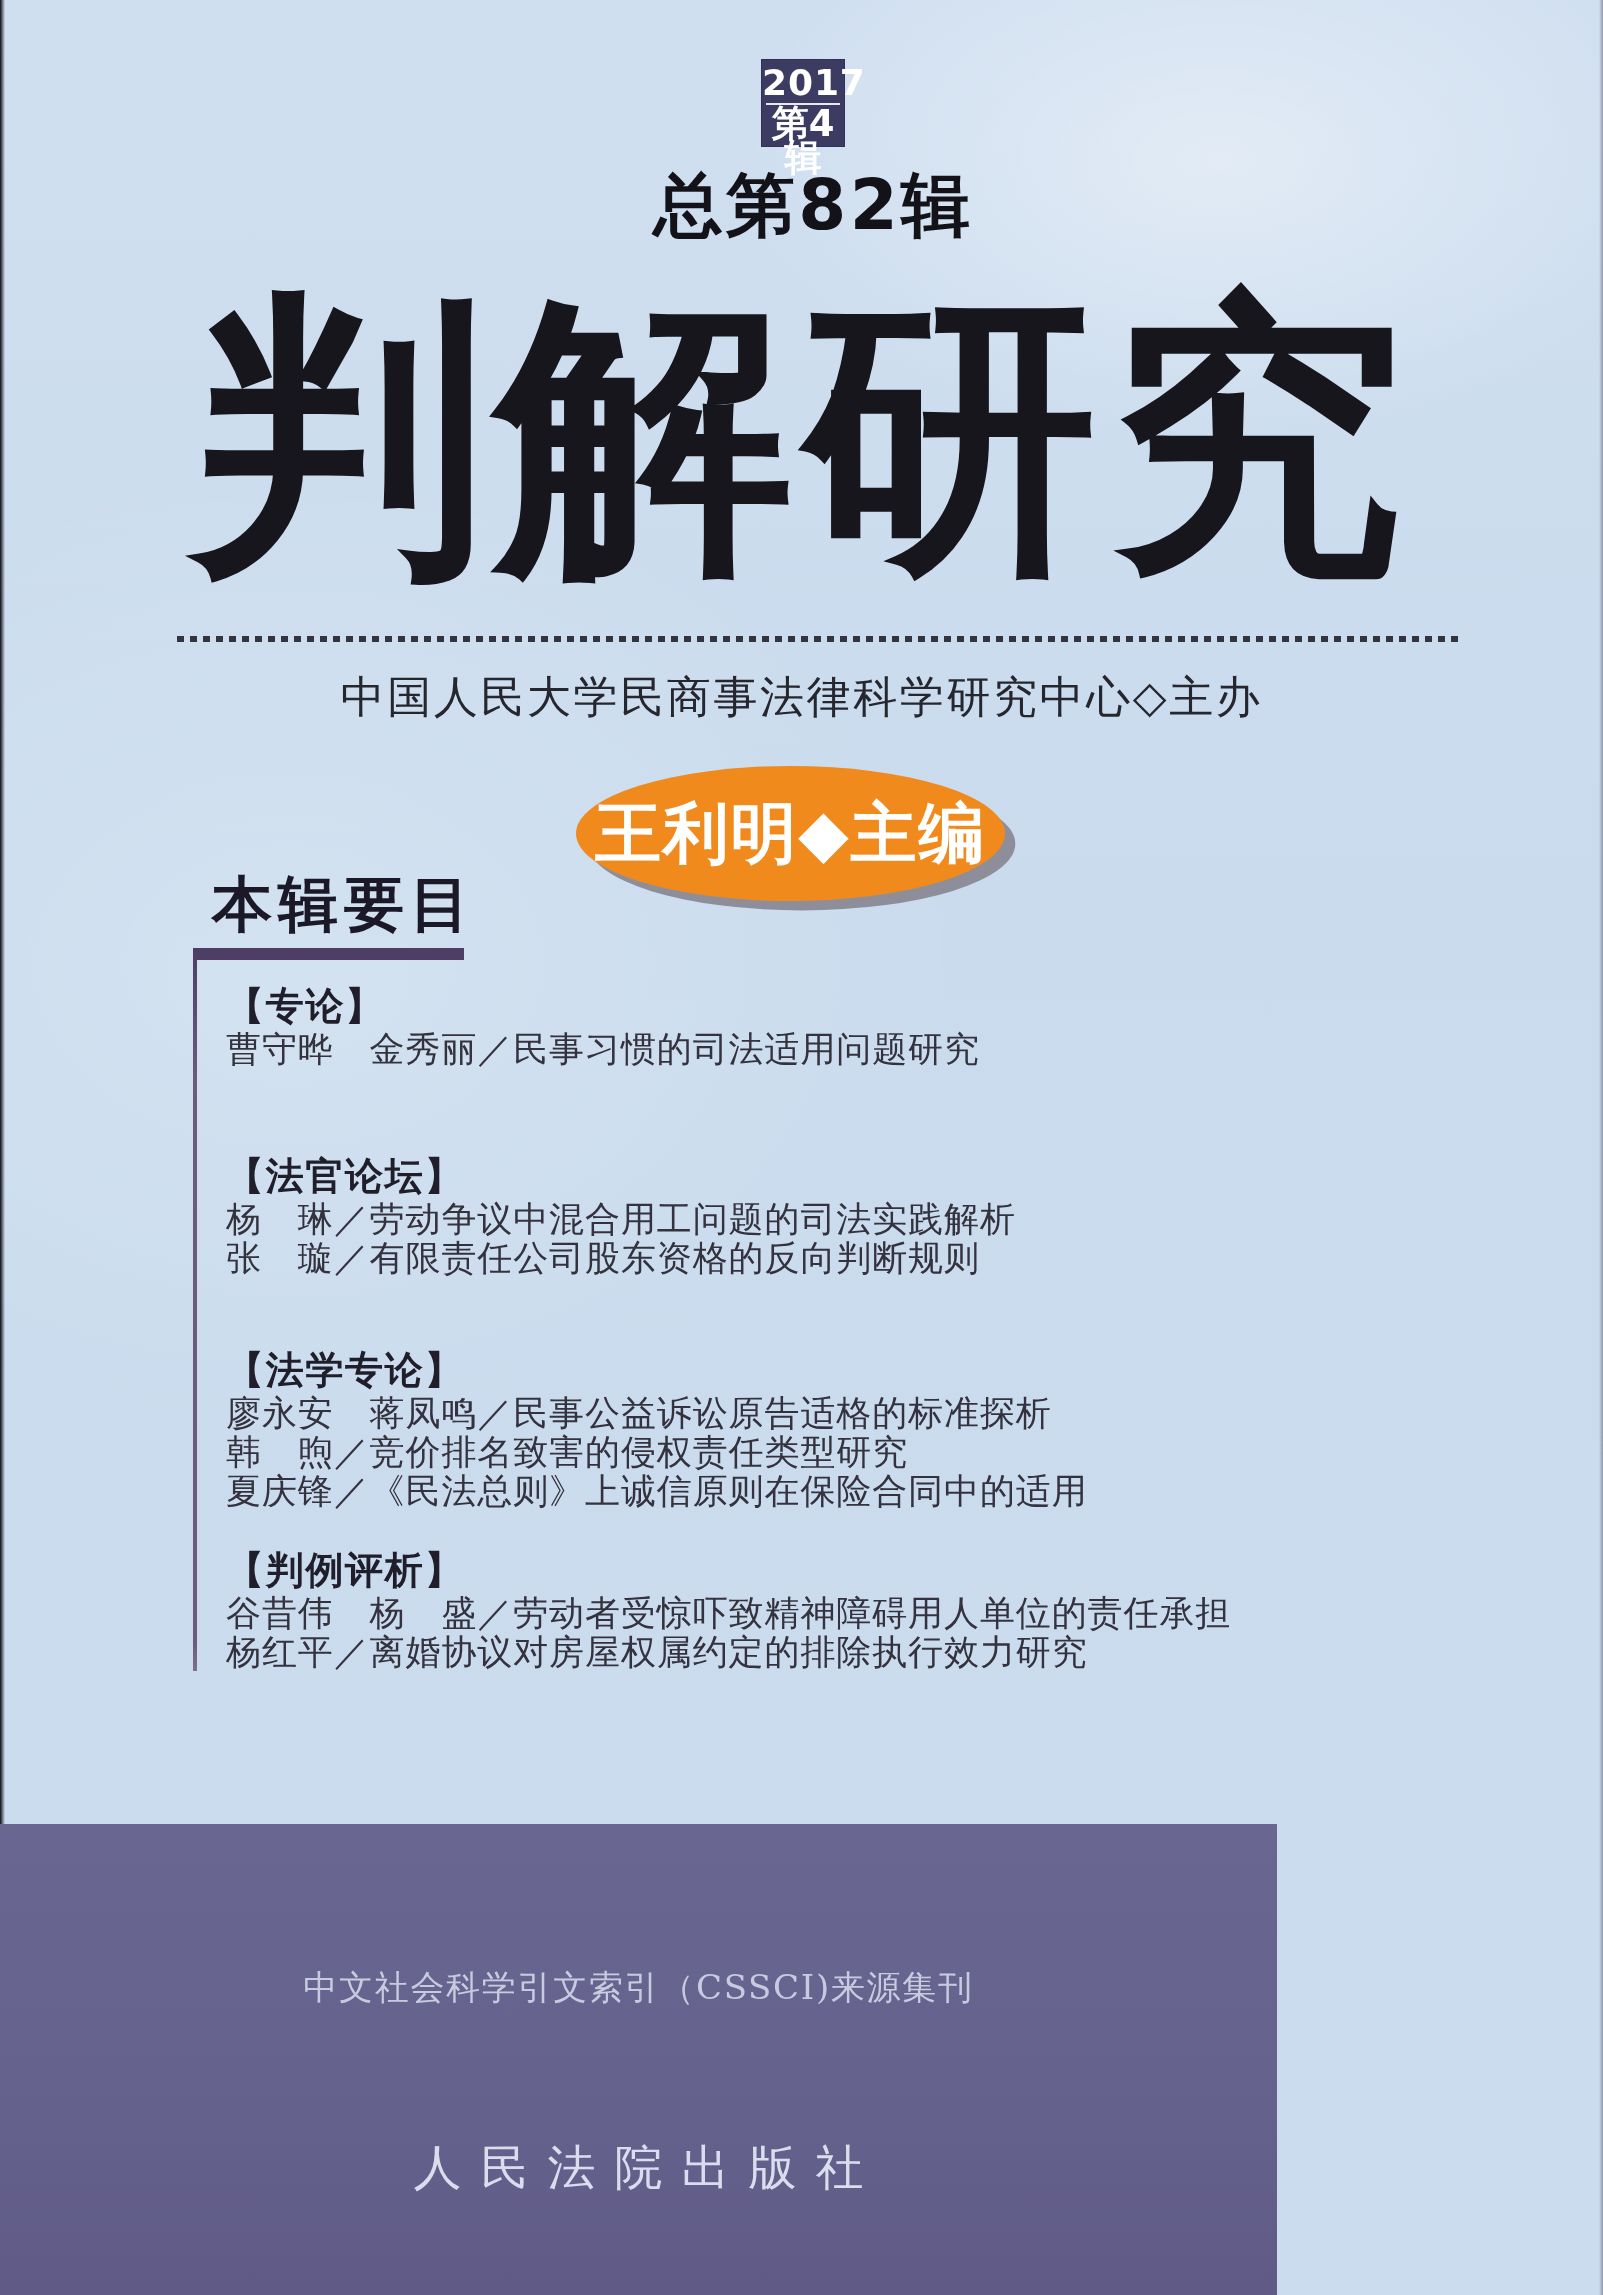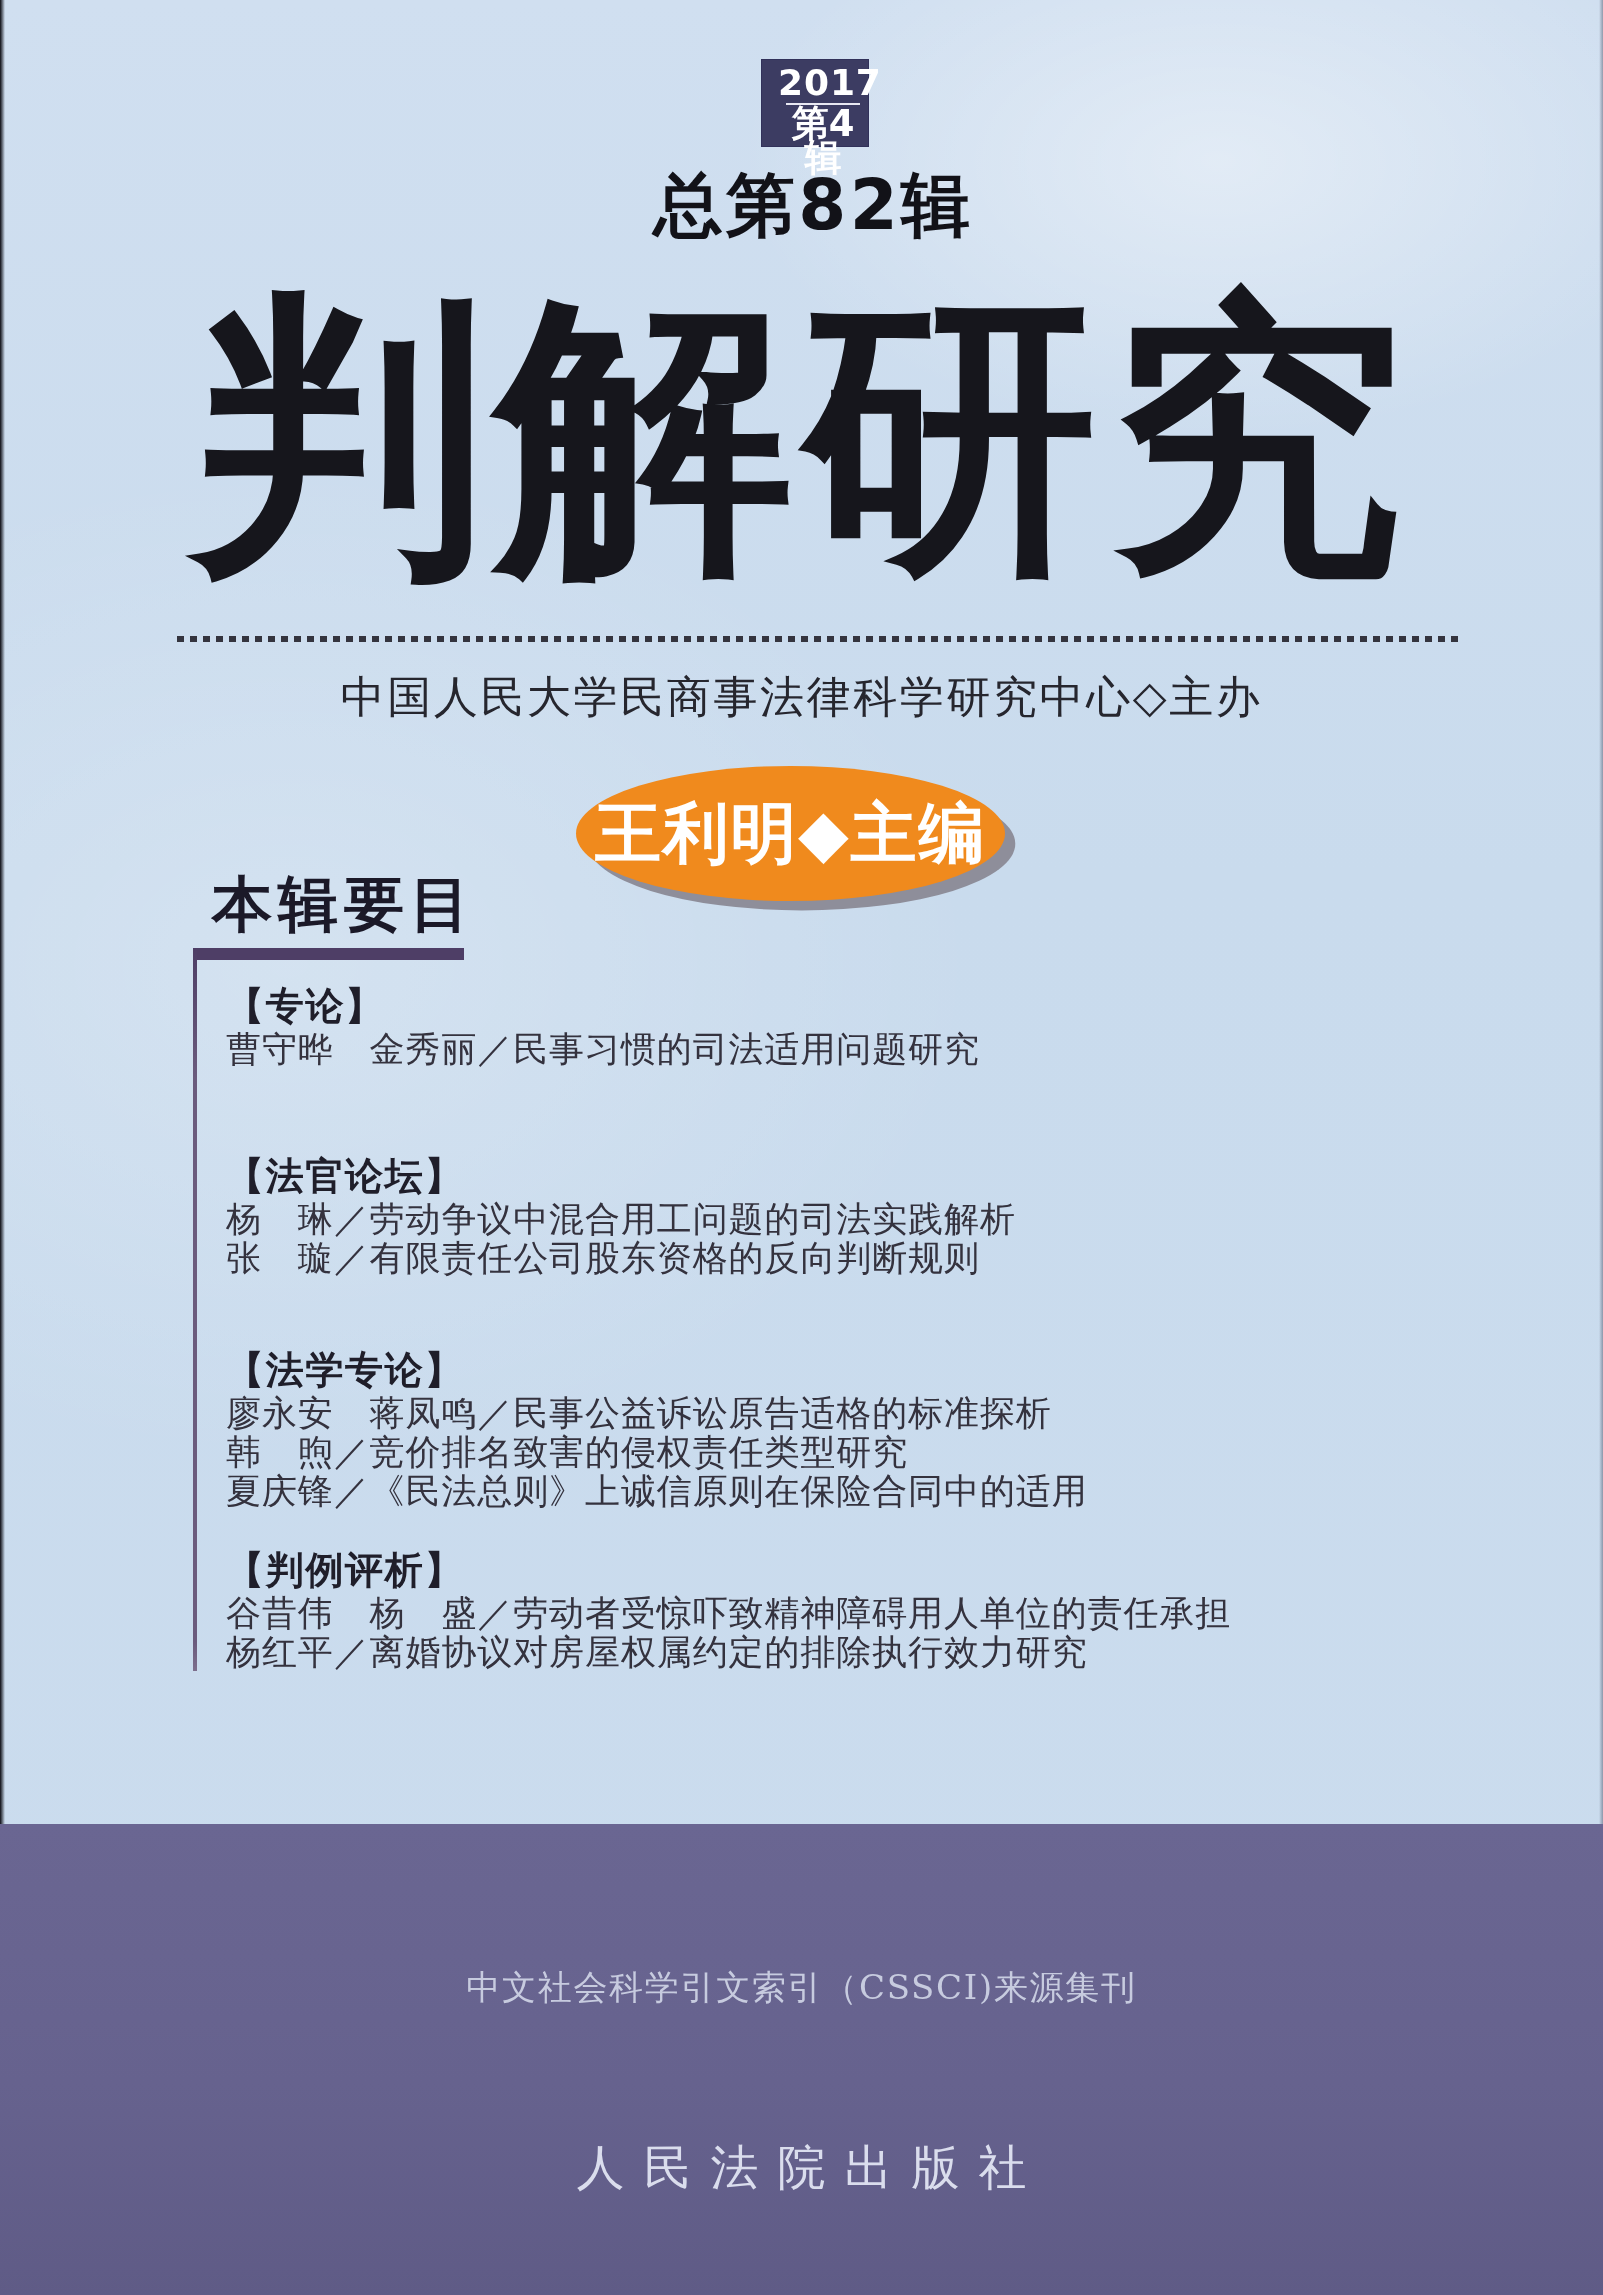--- a/index.html
+++ b/index.html
@@ -11,25 +11,24 @@
     background:
       radial-gradient(ellipse 776px 448px at 76% 7%, rgba(255,255,255,0.40), rgba(255,255,255,0) 62%),
       radial-gradient(ellipse 1078px 776px at 18% 42%, rgba(255,255,255,0.20), rgba(255,255,255,0) 65%),
       linear-gradient(180deg,#d0dff0 0%,#c9dbed 38%,#cbdcee 100%);
   }
   .edge-left{position:absolute;left:0;top:0;width:5.2px;height:2295px;background:linear-gradient(90deg,#0b0b12,rgba(11,11,18,0));}
   .edge-right{position:absolute;right:0;top:0;width:4.3px;height:2295px;background:linear-gradient(270deg,rgba(20,20,40,0.35),rgba(20,20,40,0));}
 
   
   .badge{
-    position:absolute;left:761px;top:59px;width:108px;height:88px;
+    position:absolute;left:761px;top:59px;width:84px;height:88px;
     background:#3c3c62;border:1.7px solid #31315a;box-sizing:border-box;
     text-align:center;color:#fff;
     font-family:"DejaVu Sans","Liberation Sans",sans-serif;
-    padding-left:16px;
   }
   .badge-year{font-size:36px;font-weight:bold;line-height:40px;margin-top:2.6px;letter-spacing:0.9px;}
   .badge-rule{width:74px;height:1.7px;background:#e8e8f2;margin:0.9px auto 1.7px auto;}
   .badge-issue{font-size:37px;font-weight:bold;line-height:34px;}
 
   .volume{
     position:absolute;left:0;right:0;top:171px;
     text-align:center;transform:translateX(12px);
     font-family:"DejaVu Sans","Liberation Sans",sans-serif;
     font-size:69px;font-weight:900;color:#121218;letter-spacing:3.4px;line-height:1;
@@ -77,21 +76,21 @@
   .toc-header{
     font-size:38px;font-weight:bold;color:#1f1e2a;letter-spacing:1.7px;line-height:40px;
   }
   .toc-item{
     margin-top:4px;
     font-size:35px;color:#34323e;letter-spacing:0.9px;line-height:39px;
   }
   .toc-item:nth-child(n+3){margin-top:0;}
 
   .band{
-    position:absolute;left:0;top:1824px;width:1603px;height:472px;
+    position:absolute;left:0;top:1824px;width:1277px;height:472px;
     background:linear-gradient(180deg,#6a6692 0%,#66628e 55%,#5f5b86 100%);
   }
   .cssci{
     position:absolute;left:0;right:0;top:141px;
     text-align:center;
     font-size:34px;color:#c7cbdf;letter-spacing:1.7px;
   }
   .publisher{
     position:absolute;left:0;right:0;top:312px;
     text-align:center;

